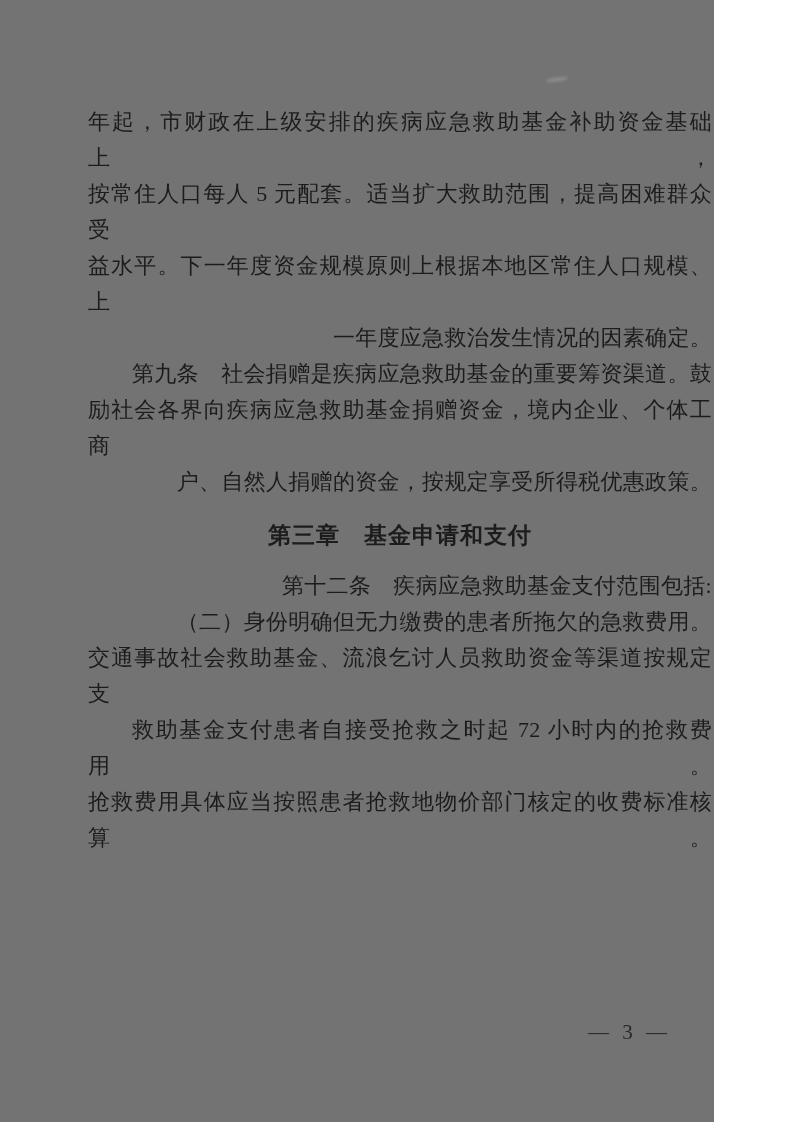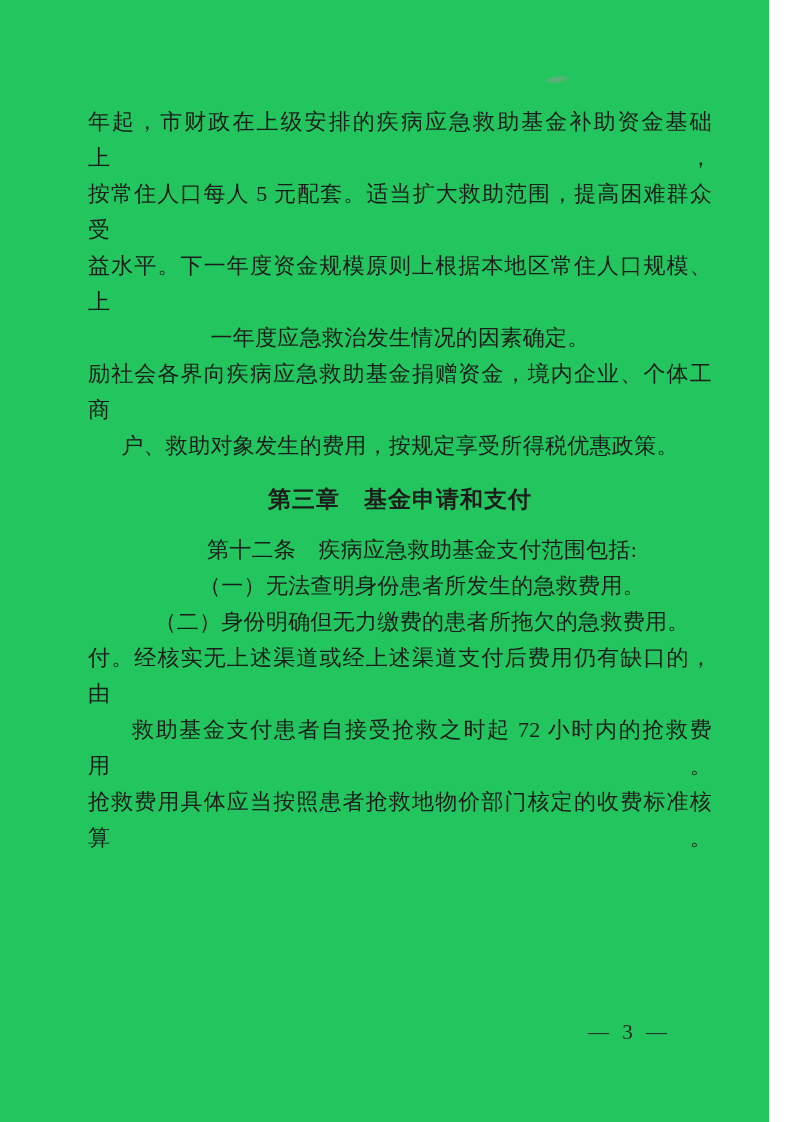--- a/index.html
+++ b/index.html
@@ -2,38 +2,38 @@
 <html><head>
 <meta charset="utf-8">
 <style>
   html, body {
     margin: 0;
     padding: 0;
     background: #ffffff;
   }
   .page {
     position: relative;
-    width: 769px;
+    width: 714px;
     height: 1122px;
-    background: #22c55e;
+    background: #737373;
     overflow: hidden;
     font-family: "Liberation Serif", serif;
     color: #1c1c1c;
   }
   .doc-body {
     position: absolute;
     left: 88px;
     top: 104px;
     width: 624px;
   }
   .line {
     font-size: 22px;
     line-height: 36px;
     white-space: pre-wrap;
-    text-align: center;
+    text-align: right;
     letter-spacing: 0.3px;
   }
   .line.justify {
     text-align: justify;
     text-align-last: justify;
     text-justify: inter-character;
   }
   .line.indent {
     text-indent: 2em;
   }
@@ -74,26 +74,26 @@
 
 <div class="page">
 
   <div class="scan-artifact"></div>
 
   <div class="doc-body">
       <div class="line justify">年起，市财政在上级安排的疾病应急救助基金补助资金基础上，</div>
       <div class="line justify">按常住人口每人 5 元配套。适当扩大救助范围，提高困难群众受</div>
       <div class="line justify">益水平。下一年度资金规模原则上根据本地区常住人口规模、上</div>
       <div class="line">一年度应急救治发生情况的因素确定。</div>
+      <div class="line indent justify">第九条　社会捐赠是疾病应急救助基金的重要筹资渠道。鼓</div>
       <div class="line justify">励社会各界向疾病应急救助基金捐赠资金，境内企业、个体工商</div>
-      <div class="line">户、救助对象发生的费用，按规定享受所得税优惠政策。</div>
+      <div class="line">户、自然人捐赠的资金，按规定享受所得税优惠政策。</div>
       <div class="line heading">第三章　基金申请和支付</div>
       <div class="line indent">第十二条　疾病应急救助基金支付范围包括:</div>
-      <div class="line indent">（一）无法查明身份患者所发生的急救费用。</div>
       <div class="line indent">（二）身份明确但无力缴费的患者所拖欠的急救费用。</div>
-      <div class="line justify">付。经核实无上述渠道或经上述渠道支付后费用仍有缺口的，由</div>
+      <div class="line justify">交通事故社会救助基金、流浪乞讨人员救助资金等渠道按规定支</div>
       <div class="line indent justify">救助基金支付患者自接受抢救之时起 72 小时内的抢救费用。</div>
       <div class="line justify">抢救费用具体应当按照患者抢救地物价部门核定的收费标准核算。</div>
     </div>
 
   <div class="footer-page-number">— 3 —</div>
 
 </div>
 
 </body></html>

